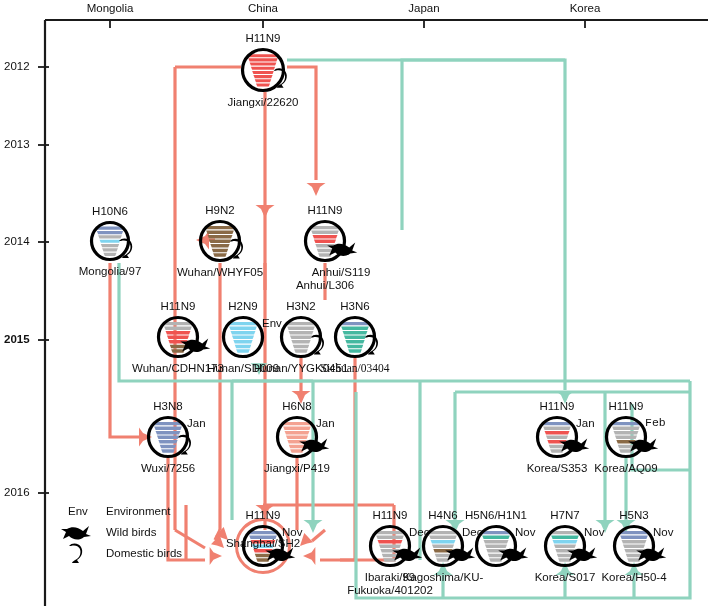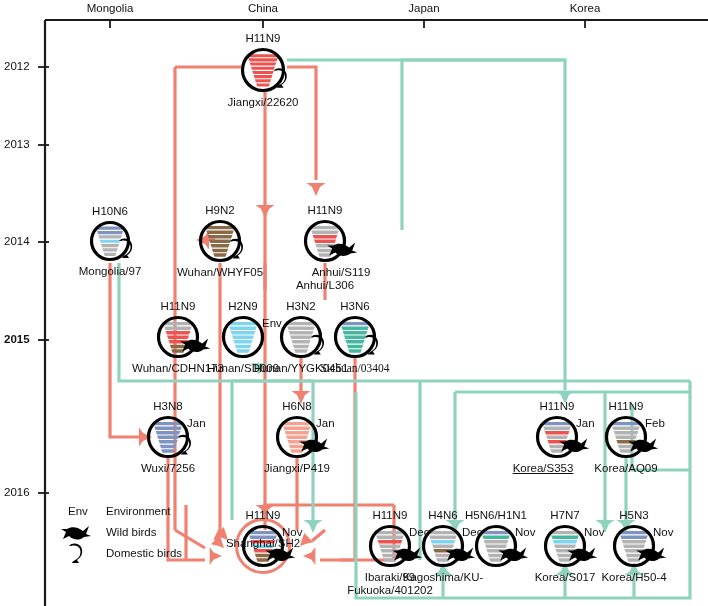--- a/index.html
+++ b/index.html
@@ -464,25 +464,25 @@
       <div class="lbl sub ctr" style="left: 301px; top: 362px;">Hunan/YYGK0451</div>
       <div class="lbl sero ctr" style="left: 355px; top: 300px;">H3N6</div>
       <div class="lbl sub ctr" style="left: 355px; top: 362px; font-family: Liberation Serif, serif;">Sichuan/03404</div>
       <div class="lbl sero ctr" style="left: 168px; top: 400px;">H3N8</div>
       <div class="lbl sub ctr" style="left: 168px; top: 462px;">Wuxi/7256</div>
       <div class="lbl mon" style="left: 187px; top: 417px;">Jan</div>
       <div class="lbl sero ctr" style="left: 297px; top: 400px;">H6N8</div>
       <div class="lbl sub ctr" style="left: 297px; top: 462px;">Jiangxi/P419</div>
       <div class="lbl mon" style="left: 316px; top: 417px;">Jan</div>
       <div class="lbl sero ctr" style="left: 557px; top: 400px;">H11N9</div>
-      <div class="lbl sub ctr" style="left: 543px; top: 462px; text-decoration: underline;">Korea/S353</div>
+      <div class="lbl sub ctr" style="left: 557px; top: 462px;">Korea/S353</div>
       <div class="lbl mon" style="left: 576px; top: 417px;">Jan</div>
       <div class="lbl sero ctr" style="left: 626px; top: 400px;">H11N9</div>
       <div class="lbl sub ctr" style="left: 626px; top: 462px;">Korea/AQ09</div>
-      <div class="lbl mon" style="left: 645px; top: 417px;">Feb</div>
+      <div class="lbl mon" style="left: 645px; top: 417px; font-family: Liberation Mono, monospace;">Feb</div>
       <div class="lbl sero ctr" style="left: 263px; top: 509px;">H11N9</div>
       <div class="lbl sub ctr" style="left: 263px; top: 537px; text-align: center;">Shanghai/SH2</div>
       <div class="lbl mon" style="left: 282px; top: 526px;">Nov</div>
       <div class="lbl sero ctr" style="left: 390px; top: 509px;">H11N9</div>
       <div class="lbl sub ctr" style="left: 390px; top: 571px;">Ibaraki/99</div>
       <div class="lbl sub ctr" style="left: 390px; top: 584px;">Fukuoka/401202</div>
       <div class="lbl mon" style="left: 409px; top: 526px;">Dec</div>
       <div class="lbl sero ctr" style="left: 443px; top: 509px;">H4N6</div>
       <div class="lbl sub ctr" style="left: 443px; top: 571px;">Kagoshima/KU-</div>
       <div class="lbl mon" style="left: 462px; top: 526px;">Dec</div>

